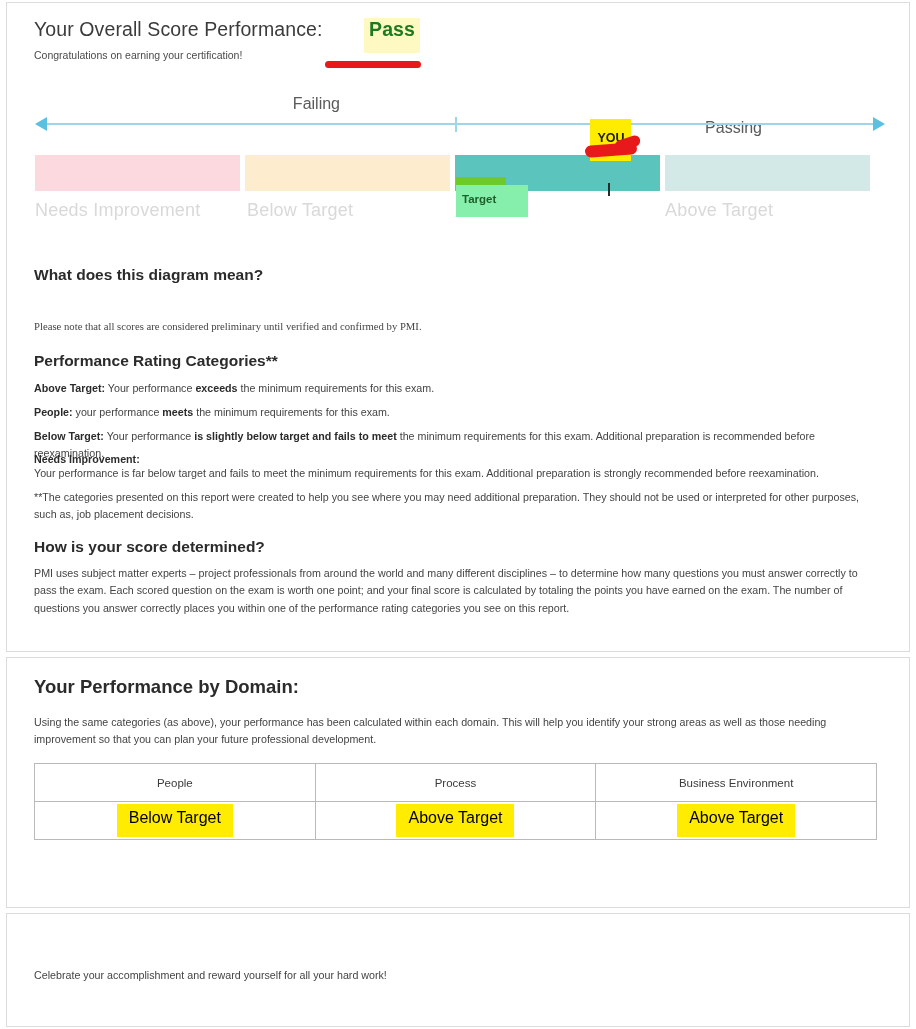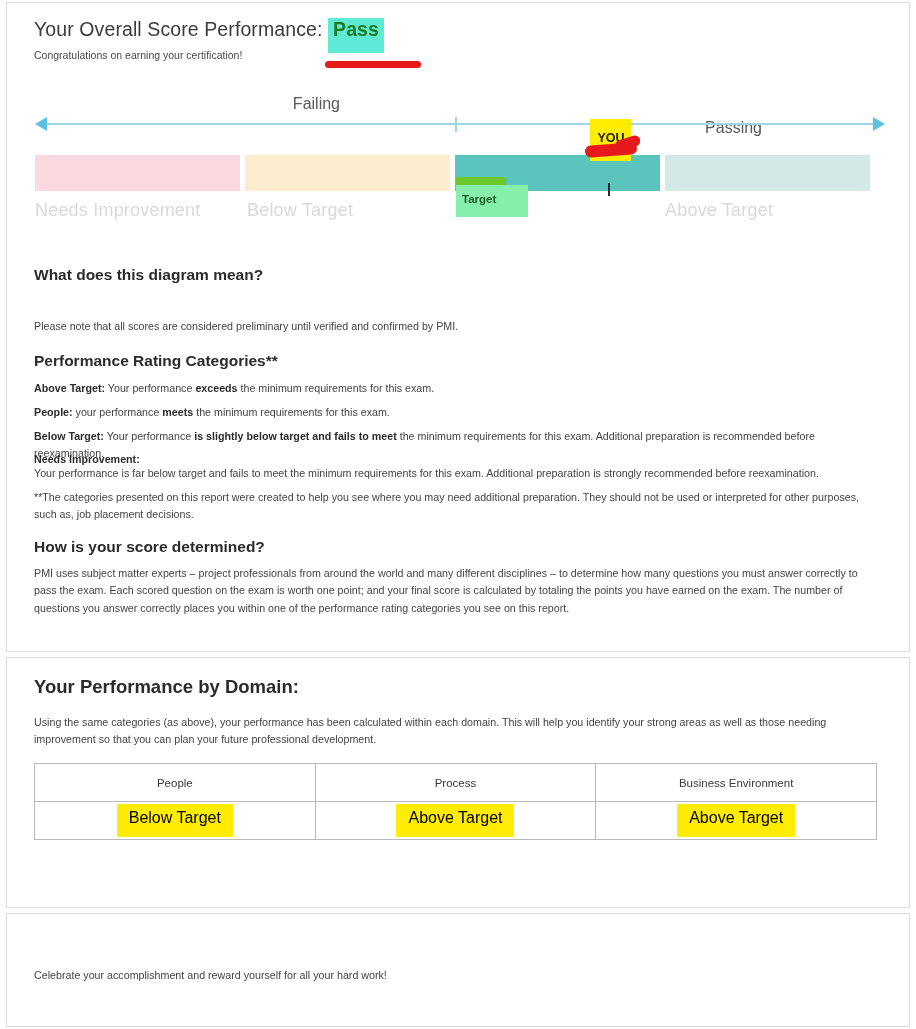--- a/index.html
+++ b/index.html
@@ -46,24 +46,25 @@
     font-size: 10.7px;
     line-height: 1.62;
     color: #444444;
     margin: 0;
   }
   .body-text b, .body-text strong { font-weight: 700; color: #2b2b2b; }
   .lead-label { font-weight: 700; color: #2b2b2b; }
   .hl-pass {
     color: #1f7a1f;
     font-weight: 700;
-    background: #5eead4;
+    background: #fef9c3;
     padding: 1px 5px 14px 5px;
     display: inline-block;
     line-height: 1.05;
+    margin-left: 36px;
   }
   .red-stroke {
     position: absolute;
     background: #e8191b;
     border-radius: 6px;
   }
 
   
   #overview-title  { position: absolute; left: 27px; top: 15px; }
   #overview-sub    { position: absolute; left: 27px; top: 46px; font-size: 10.5px; color: #4a4a4a; }
@@ -188,21 +189,21 @@
     color: #d9d9d9;
     letter-spacing: .2px;
   }
   #cat-needs { left: 28px; }
   #cat-below { left: 240px; }
   #cat-above { left: 658px; }
 
   
   #sec-diagram-title { position: absolute; left: 27px; top: 263px; }
   #sec-diagram-p1    { position: absolute; left: 27px; top: 292px; width: 820px; }
-  #sec-diagram-p2    { position: absolute; left: 27px; top: 315px; width: 820px; }
+  #sec-diagram-p2    { position: absolute; left: 27px; top: 315px; width: 820px; font-family: Liberation Serif, serif; }
 
   #sec-cats-title { position: absolute; left: 27px; top: 349px; }
   #cat-above-t    { position: absolute; left: 27px; top: 377px; width: 850px; }
   #cat-target-t   { position: absolute; left: 27px; top: 401px; width: 850px; }
   #cat-below-t    { position: absolute; left: 27px; top: 425px; width: 850px; }
   #cat-needs-lbl  { position: absolute; left: 27px; top: 448px; }
   #cat-needs-t    { position: absolute; left: 27px; top: 462px; width: 850px; }
   #cat-footnote   { position: absolute; left: 27px; top: 486px; width: 840px; }
 
   #sec-score-title { position: absolute; left: 27px; top: 535px; }

